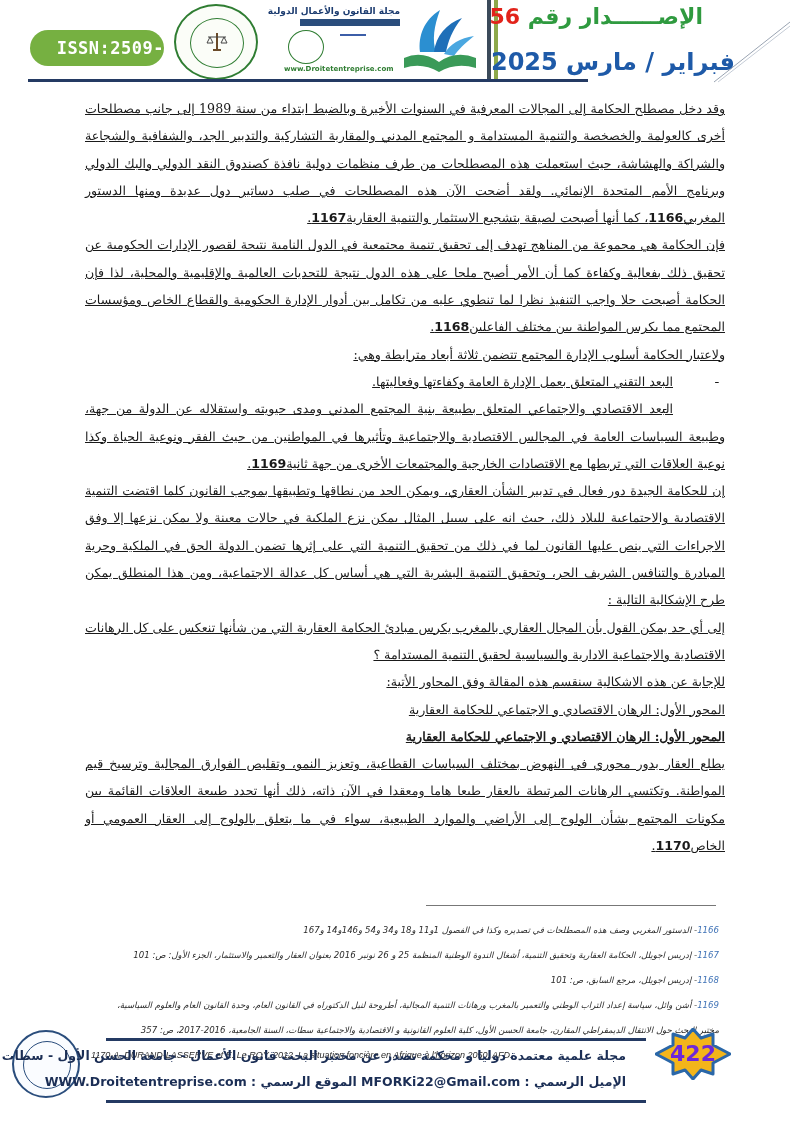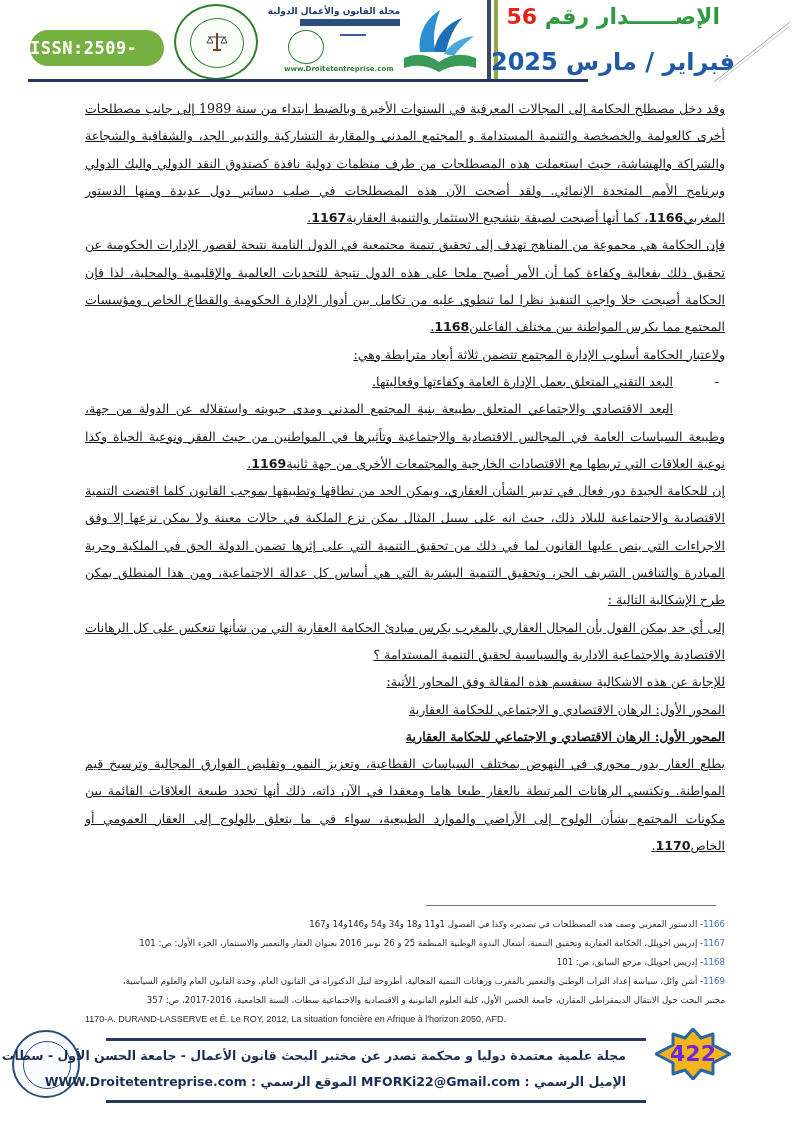--- a/index.html
+++ b/index.html
@@ -1,50 +1,50 @@
 <!DOCTYPE html>
 <html><head>
 <meta charset="utf-8">
 <style>
   html, body { margin:0; padding:0; background:#ffffff; }
   body { width:794px; height:1123px; position:relative; overflow:hidden; font-family:"DejaVu Sans", sans-serif; color:#1a1a1a; }
 
   
   .header { position:absolute; left:0; top:0; width:794px; height:82px; }
-  .issn-pill { position:absolute; left:30px; top:30px; width:134px; height:36px; background:#76b041; border-radius:18px; color:#ffffff; font-family:"DejaVu Sans Mono", monospace; font-weight:bold; font-size:17px; line-height:36px; text-align:left; letter-spacing:0.5px; }
+  .issn-pill { position:absolute; left:30px; top:30px; width:134px; height:36px; background:#76b041; border-radius:18px; color:#ffffff; font-family:"DejaVu Sans Mono", monospace; font-weight:bold; font-size:17px; line-height:36px; text-align:right; letter-spacing:0.5px; }
   .lab-seal { position:absolute; left:174px; top:4px; width:84px; height:76px; border:2px solid #2f7d32; border-radius:50%; box-sizing:border-box; background:#fbfdf8; }
   .lab-seal .inner { position:absolute; left:14px; top:12px; width:52px; height:48px; border:1px solid #2f7d32; border-radius:50%; }
   .lab-seal .scale { position:absolute; left:30px; top:26px; width:22px; height:20px; }
   .journal-banner { position:absolute; left:282px; top:6px; width:118px; height:68px; }
   .journal-banner .title-ar { position:absolute; right:0; top:0; font-size:9px; font-weight:bold; color:#1b3b6f; direction:rtl; white-space:nowrap; }
   .journal-banner .subbar { position:absolute; right:0; top:13px; width:100px; height:7px; background:#2a4d7c; }
   .journal-banner .mini-seal { position:absolute; left:6px; top:24px; width:34px; height:32px; border:1px solid #2f7d32; border-radius:50%; }
   .journal-banner .mini-logo { position:absolute; left:58px; top:28px; width:26px; height:24px; border-top:2px solid #3c5ea8; }
   .journal-banner .url { position:absolute; left:2px; top:59px; font-size:7px; font-weight:bold; color:#2f7d32; }
   .book-logo { position:absolute; left:400px; top:6px; width:78px; height:68px; }
   .vbar1 { position:absolute; left:487px; top:0; width:4px; height:80px; background:#3b4a5a; }
   .vbar2 { position:absolute; left:494px; top:0; width:4px; height:80px; background:#8da94a; }
-  .issue-line { position:absolute; left:520px; top:4px; width:200px; direction:rtl; text-align:right; font-weight:bold; font-size:22px; color:#2f9a3f; white-space:nowrap; }
+  .issue-line { position:absolute; left:503px; top:4px; width:200px; direction:rtl; text-align:right; font-weight:bold; font-size:22px; color:#2f9a3f; white-space:nowrap; }
   .issue-line .num { color:#e2231a; }
   .date-line { position:absolute; left:500px; top:48px; width:220px; direction:rtl; text-align:right; font-weight:bold; font-size:24px; color:#1e5aa8; white-space:nowrap;margin-left:15px; }
   .diag-line { position:absolute; left:712px; top:20px; width:80px; height:64px; }
   .header-rule { position:absolute; left:28px; top:79px; width:560px; height:3px; background:#243a63; }
 
   
   .body-text { position:absolute; left:85px; top:95px; width:640px; direction:rtl; text-align:justify; font-family:"DejaVu Serif", serif; font-size:12.6px; line-height:27.3px;text-decoration:underline; }
   .body-text p { margin:0; }
   .body-text .fn-ref { font-family:"DejaVu Sans", sans-serif; font-weight:bold; }
   .body-text .bullet { position:relative; padding-right:52px; }
   .body-text .bullet .dash { position:absolute; right:6px; top:0; }
   .body-text .axis-title { font-weight:bold; }
 
   
   .fn-rule { position:absolute; left:426px; top:905px; width:290px; height:1px; background:#777777; }
   .footnotes { position:absolute; left:85px; top:915px; width:640px; direction:rtl; text-align:right; font-size:8.6px; line-height:19px; color:#2a2a2a; }
-  .footnotes p { margin:0; white-space:nowrap; }
+  .footnotes p { margin:6px; white-space:nowrap;font-style:italic; }
   .footnotes .fn-num { color:#3f72b6; }
   .footnotes .fn-latin { direction:ltr; text-align:left; font-family:"Liberation Sans", sans-serif; font-size:9px; }
 
   
   .footer-seal { position:absolute; left:12px; top:1030px; width:68px; height:68px; border:2px solid #2a4d7c; border-radius:50%; box-sizing:border-box; background:#fafcff; }
   .footer-seal .inner { position:absolute; left:9px; top:9px; width:46px; height:46px; border:1px solid #2a4d7c; border-radius:50%; }
   .footer-rule-top { position:absolute; left:106px; top:1038px; width:540px; height:3px; background:#243a63; }
   .footer-rule-bot { position:absolute; left:106px; top:1100px; width:540px; height:3px; background:#243a63; }
   .footer-line1 { position:absolute; left:106px; top:1048px; width:520px; direction:rtl; text-align:right; font-weight:bold; font-size:12.5px; color:#1b2e55; white-space:nowrap; }
   .footer-line2 { position:absolute; left:106px; top:1074px; width:520px; direction:rtl; text-align:right; font-weight:bold; font-size:12.5px; color:#1b2e55; white-space:nowrap; }

